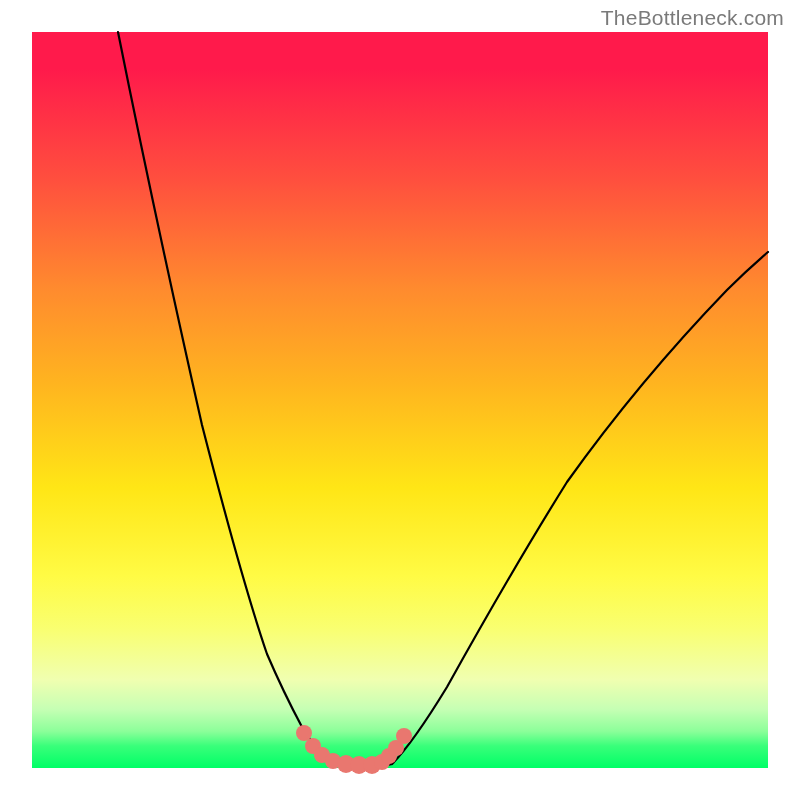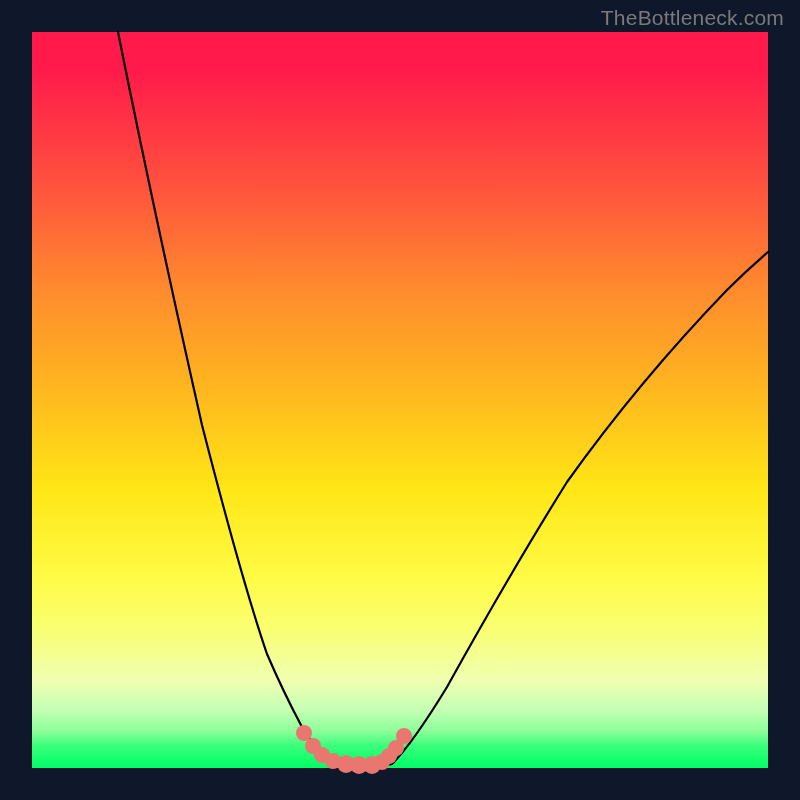--- a/index.html
+++ b/index.html
@@ -8,21 +8,21 @@
     width: 800px;
     height: 800px;
     background: #000;
     overflow: hidden;
     font-family: Arial, Helvetica, sans-serif;
   }
   .frame {
     position: relative;
     width: 800px;
     height: 800px;
-    background: #0f172a;
+    background: #ffffff;
   }
   .plot {
     position: absolute;
     left: 32px;
     top: 32px;
     width: 736px;
     height: 736px;
     
     background: linear-gradient(
       to bottom,

